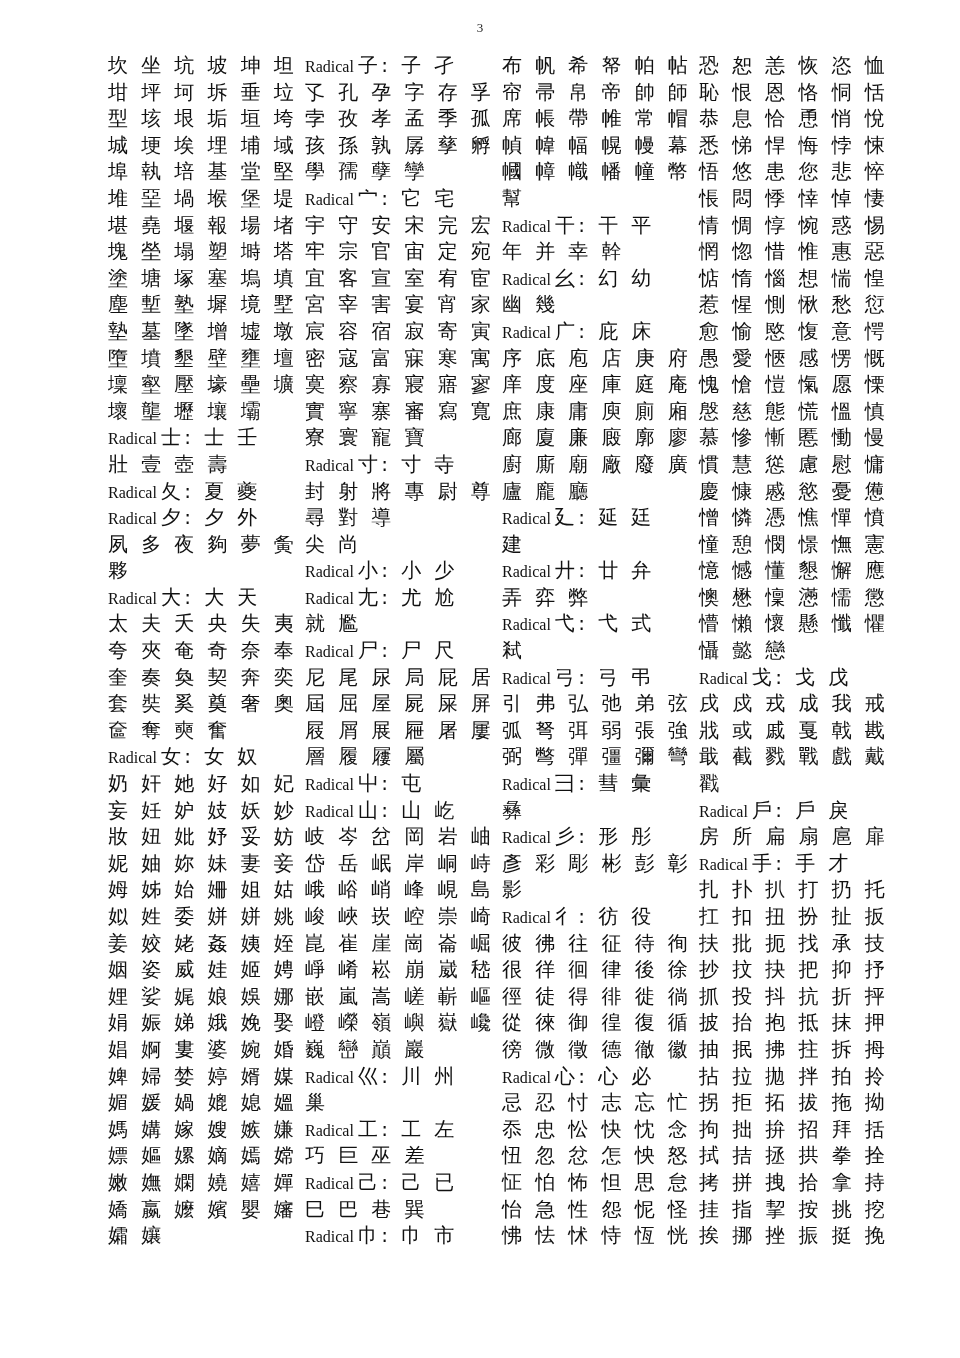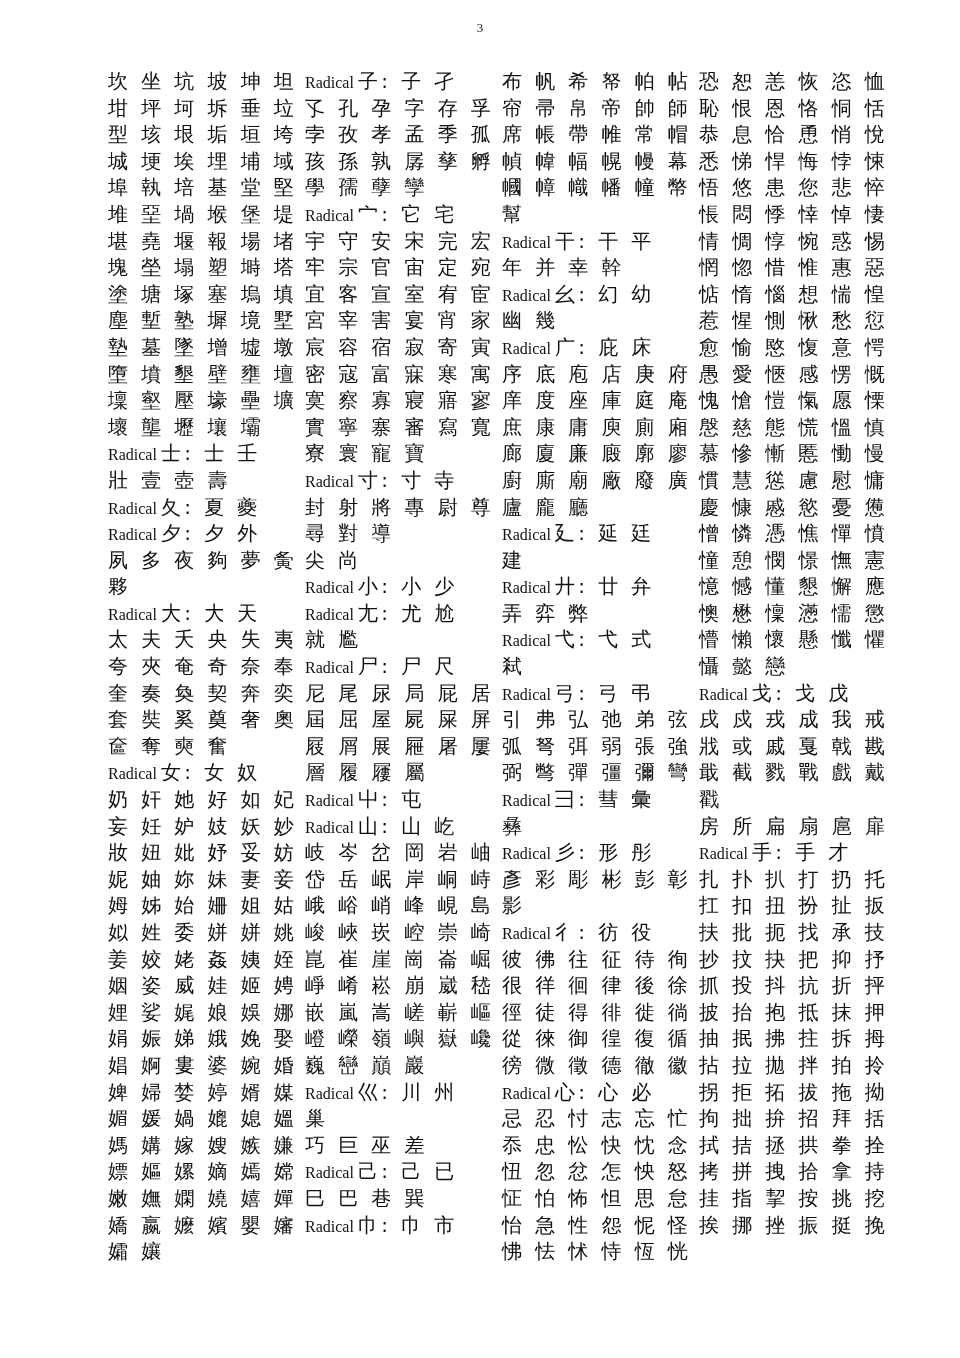--- a/index.html
+++ b/index.html
@@ -1,20 +1,20 @@
 <!DOCTYPE html>
 <html><head>
 <meta charset="utf-8">
 <style>
   html, body { margin: 0; padding: 0; background: #ffffff; }
   body { width: 960px; height: 1358px; position: relative; overflow: hidden;
          font-family: "DejaVu Serif", "Liberation Serif", serif; color: #111; }
   .page-number { position: absolute; top: 20px; left: 0; width: 960px; text-align: center;
          font-family: "Liberation Serif", serif; font-size: 13px; color: #222; }
-  .columns { position: absolute; top: 68px; left: 108px; width: 760px; display: flex; }
+  .columns { position: absolute; top: 52px; left: 108px; width: 760px; display: flex; }
   .col { width: 197px; flex: 0 0 197px; }
   .line { height: 26.6px; line-height: 26.6px; font-size: 20px; white-space: nowrap;
           letter-spacing: 3.4px; }
   .line .rad-label { font-family: "Liberation Serif", serif; letter-spacing: 0; font-size: 16px; }
   .line .chars { font-family: "DejaVu Sans", sans-serif; }
 </style>
 </head>
 <body>
 
 <div class="page-number">3</div>
@@ -101,20 +101,21 @@
       <div class="line"><span class="chars">岱 岳 岷 岸 峒 峙</span></div>
       <div class="line"><span class="chars">峨 峪 峭 峰 峴 島</span></div>
       <div class="line"><span class="chars">峻 峽 崁 崆 崇 崎</span></div>
       <div class="line"><span class="chars">崑 崔 崖 崗 崙 崛</span></div>
       <div class="line"><span class="chars">崢 崤 崧 崩 崴 嵇</span></div>
       <div class="line"><span class="chars">嵌 嵐 嵩 嵯 嶄 嶇</span></div>
       <div class="line"><span class="chars">嶝 嶸 嶺 嶼 嶽 巉</span></div>
       <div class="line"><span class="chars">巍 巒 巔 巖</span></div>
       <div class="line"><span class="rad-label">Radical </span><span class="chars">巛: 川 州</span></div>
       <div class="line"><span class="chars">巢</span></div>
+      <div class="line"><span class="rad-label">Radical </span><span class="chars">工: 工 左</span></div>
       <div class="line"><span class="chars">巧 巨 巫 差</span></div>
       <div class="line"><span class="rad-label">Radical </span><span class="chars">己: 己 已</span></div>
       <div class="line"><span class="chars">巳 巴 巷 巽</span></div>
       <div class="line"><span class="rad-label">Radical </span><span class="chars">巾: 巾 市</span></div>
     </div>
   <div class="col">
       <div class="line"><span class="chars">布 帆 希 帑 帕 帖</span></div>
       <div class="line"><span class="chars">帘 帚 帛 帝 帥 師</span></div>
       <div class="line"><span class="chars">席 帳 帶 帷 常 帽</span></div>
       <div class="line"><span class="chars">幀 幃 幅 幌 幔 幕</span></div>
@@ -182,20 +183,21 @@
       <div class="line"><span class="chars">憧 憩 憫 憬 憮 憲</span></div>
       <div class="line"><span class="chars">憶 憾 懂 懇 懈 應</span></div>
       <div class="line"><span class="chars">懊 懋 懍 懣 懦 懲</span></div>
       <div class="line"><span class="chars">懵 懶 懷 懸 懺 懼</span></div>
       <div class="line"><span class="chars">懾 懿 戀</span></div>
       <div class="line"><span class="rad-label">Radical </span><span class="chars">戈: 戈 戊</span></div>
       <div class="line"><span class="chars">戌 戍 戎 成 我 戒</span></div>
       <div class="line"><span class="chars">戕 或 戚 戛 戟 戡</span></div>
       <div class="line"><span class="chars">戢 截 戮 戰 戲 戴</span></div>
       <div class="line"><span class="chars">戳</span></div>
+      <div class="line"><span class="rad-label">Radical </span><span class="chars">戶: 戶 戾</span></div>
       <div class="line"><span class="chars">房 所 扁 扇 扈 扉</span></div>
       <div class="line"><span class="rad-label">Radical </span><span class="chars">手: 手 才</span></div>
       <div class="line"><span class="chars">扎 扑 扒 打 扔 托</span></div>
       <div class="line"><span class="chars">扛 扣 扭 扮 扯 扳</span></div>
       <div class="line"><span class="chars">扶 批 扼 找 承 技</span></div>
       <div class="line"><span class="chars">抄 抆 抉 把 抑 抒</span></div>
       <div class="line"><span class="chars">抓 投 抖 抗 折 抨</span></div>
       <div class="line"><span class="chars">披 抬 抱 抵 抹 押</span></div>
       <div class="line"><span class="chars">抽 抿 拂 拄 拆 拇</span></div>
       <div class="line"><span class="chars">拈 拉 拋 拌 拍 拎</span></div>

